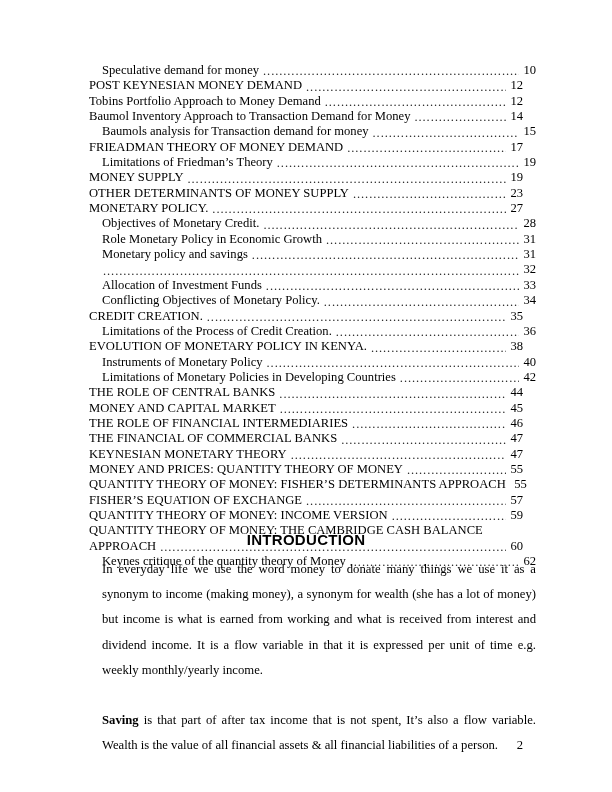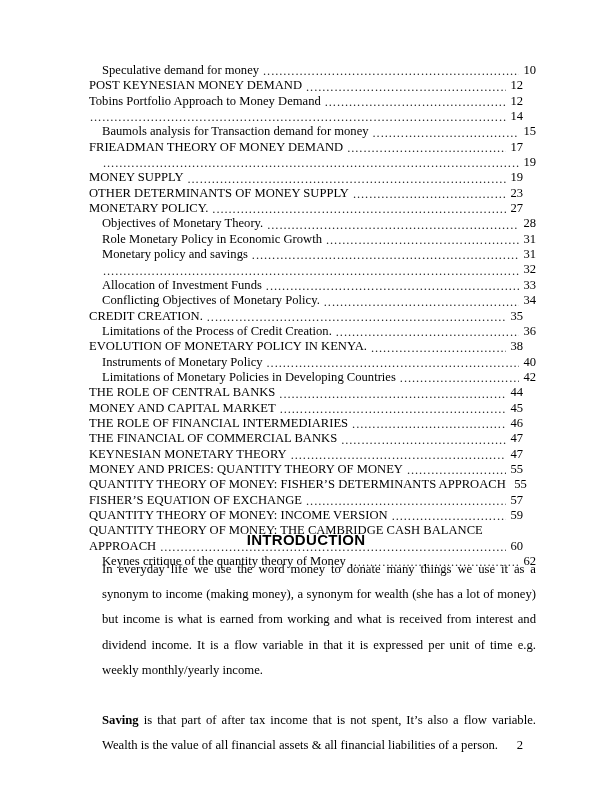--- a/index.html
+++ b/index.html
@@ -142,54 +142,56 @@
         <span class="toc-title">POST KEYNESIAN MONEY DEMAND</span>
         <span class="toc-dots"></span>
         <span class="toc-page">12</span>
       </div>
       <div class="toc-entry">
         <span class="toc-title">Tobins Portfolio Approach to Money Demand</span>
         <span class="toc-dots"></span>
         <span class="toc-page">12</span>
       </div>
       <div class="toc-entry">
+        <span class="toc-title">Baumol Inventory Approach to Transaction Demand for Money</span>
         <span class="toc-dots"></span>
         <span class="toc-page">14</span>
       </div>
       <div class="toc-entry lvl2">
         <span class="toc-title">Baumols analysis for Transaction demand for money</span>
         <span class="toc-dots"></span>
         <span class="toc-page">15</span>
       </div>
       <div class="toc-entry">
         <span class="toc-title">FRIEADMAN THEORY OF MONEY DEMAND</span>
         <span class="toc-dots"></span>
         <span class="toc-page">17</span>
       </div>
       <div class="toc-entry lvl2">
+        <span class="toc-title">Limitations of Friedman’s Theory</span>
         <span class="toc-dots"></span>
         <span class="toc-page">19</span>
       </div>
       <div class="toc-entry">
         <span class="toc-title">MONEY SUPPLY</span>
         <span class="toc-dots"></span>
         <span class="toc-page">19</span>
       </div>
       <div class="toc-entry">
         <span class="toc-title">OTHER DETERMINANTS OF MONEY SUPPLY</span>
         <span class="toc-dots"></span>
         <span class="toc-page">23</span>
       </div>
       <div class="toc-entry">
         <span class="toc-title">MONETARY POLICY.</span>
         <span class="toc-dots"></span>
         <span class="toc-page">27</span>
       </div>
       <div class="toc-entry lvl2">
-        <span class="toc-title">Objectives of Monetary Theory.</span>
+        <span class="toc-title">Objectives of Monetary Credit.</span>
         <span class="toc-dots"></span>
         <span class="toc-page">28</span>
       </div>
       <div class="toc-entry lvl2">
         <span class="toc-title">Role Monetary Policy in Economic Growth</span>
         <span class="toc-dots"></span>
         <span class="toc-page">31</span>
       </div>
       <div class="toc-entry lvl2">
         <span class="toc-title">Monetary policy and savings</span>

